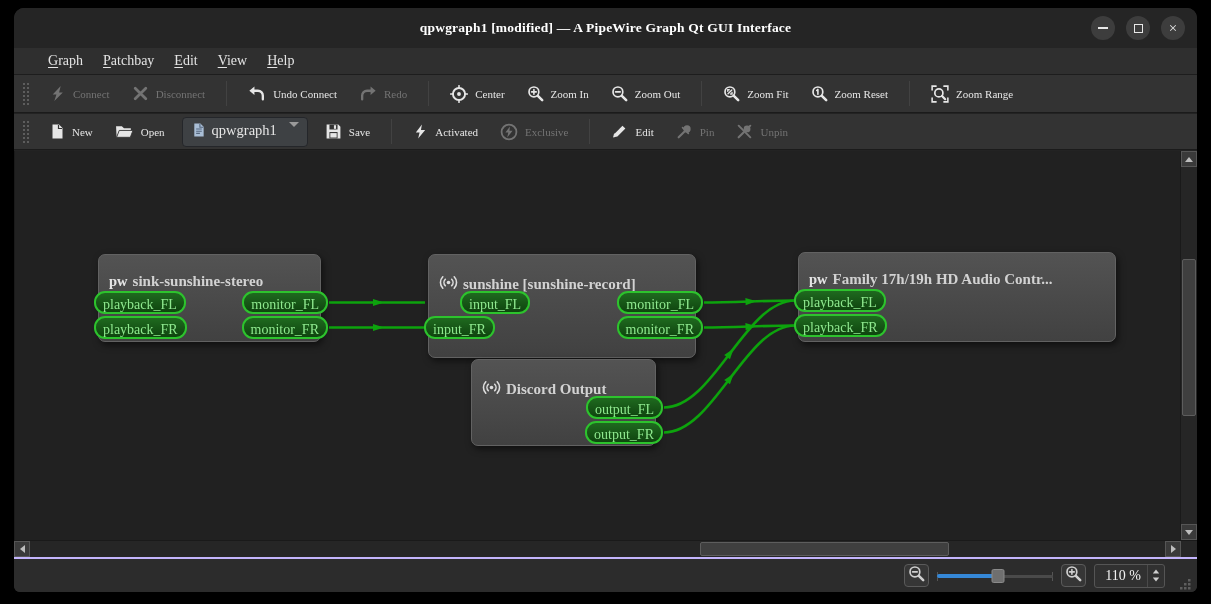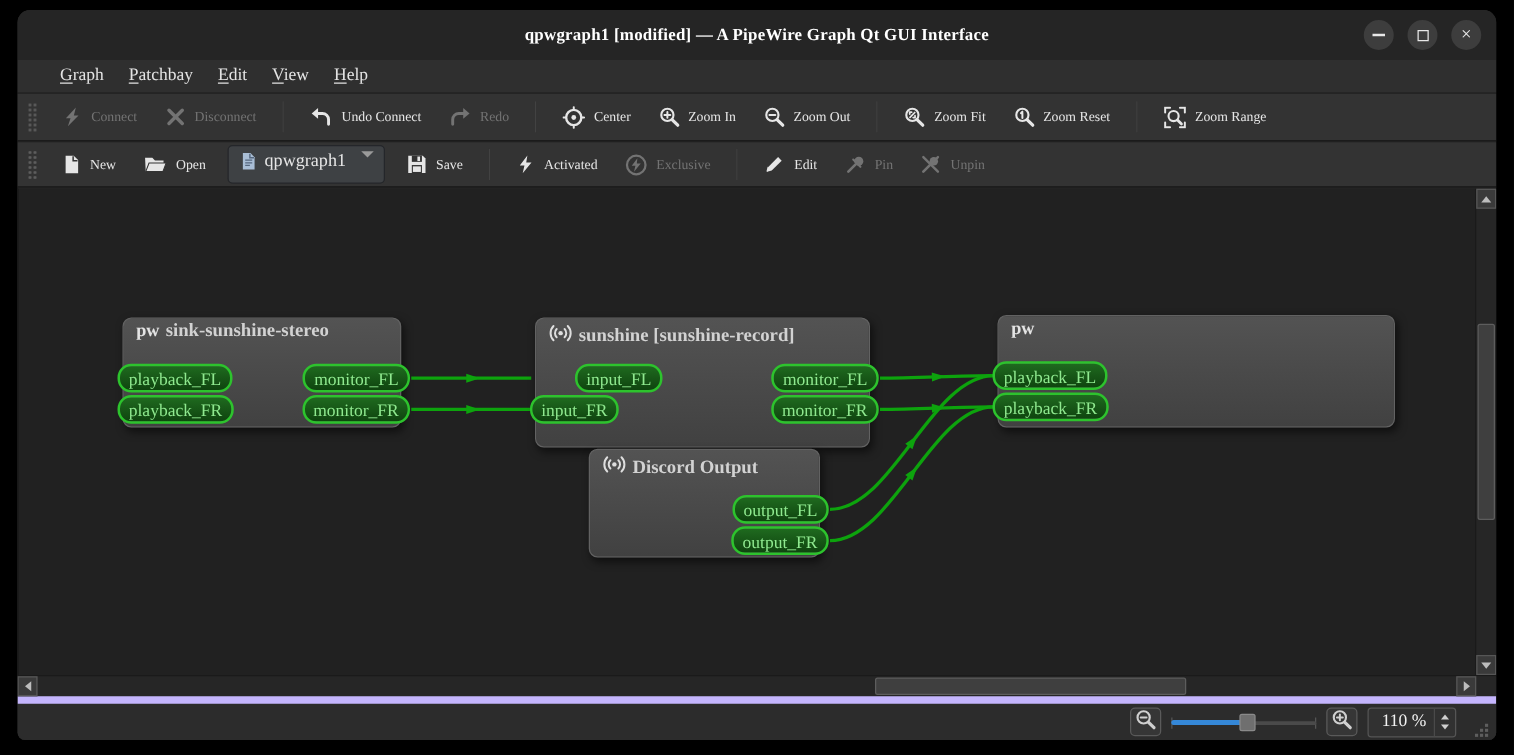--- a/index.html
+++ b/index.html
@@ -42,21 +42,21 @@
            border-radius:4px; padding:4px 8px; color:#e6e6e6; font-size:14.5px; margin:0 4px; }
   .combo .arrow { width:0; height:0; border-left:5px solid transparent; border-right:5px solid transparent;
                   border-top:5px solid #9a9a9a; margin-left:6px; }
 
   
   .center-area { flex:1 1 auto; display:flex; min-height:0; }
   .canvas { position:relative; flex:1 1 auto; background:#212121; overflow:hidden; border-left:1px solid #1a1a1a; }
   #wires { position:absolute; left:0; top:0; }
   .node { position:absolute; background:linear-gradient(#535353,#414141); border:1px solid #626262;
           border-radius:7px; box-shadow:2px 3px 7px rgba(0,0,0,.55); }
-  .node-title { display:flex; align-items:center; gap:5px; padding:2px 10px 0 10px;
+  .node-title { display:flex; align-items:center; gap:5px; padding:18px 10px 0 10px;
                 color:#d2d2d2; font-weight:bold; font-size:15px; white-space:nowrap; overflow:hidden; }
   .pw-glyph { font-weight:700; font-size:14.5px; color:#e4e4e4; line-height:1; transform:translateY(-1px); }
   .port { position:absolute; height:23px; line-height:18px; padding:3px 7px; font-size:14px;
           color:#8fe98f; background:linear-gradient(#1f6a1f,#0f440f); border:2px solid #2dc32d;
           border-radius:11px; white-space:nowrap; }
 
   
   .vscroll { flex:0 0 16px; background:#262626; border-left:1px solid #1a1a1a; display:flex; flex-direction:column; }
   .hscroll-row { flex:0 0 16px; display:flex; background:#262626; border-top:1px solid #1a1a1a; }
   .hscroll { flex:1 1 auto; position:relative; display:flex; }
@@ -65,21 +65,21 @@
   .sb-track { position:relative; flex:1 1 auto; }
   .sb-handle { position:absolute; background:#3f3f3f; border:1px solid #5d5d5d; border-radius:2px; }
   .tri { width:0; height:0; }
   .tri.up { border-left:4px solid transparent; border-right:4px solid transparent; border-bottom:5px solid #bdbdbd; }
   .tri.down { border-left:4px solid transparent; border-right:4px solid transparent; border-top:5px solid #bdbdbd; }
   .tri.left { border-top:4px solid transparent; border-bottom:4px solid transparent; border-right:5px solid #bdbdbd; }
   .tri.right { border-top:4px solid transparent; border-bottom:4px solid transparent; border-left:5px solid #bdbdbd; }
   .sb-corner { flex:0 0 16px; background:#262626; }
 
   
-  .statusbar { flex:0 0 35px; background:#2c2c2c; border-top:6px solid #c4b5fd;
+  .statusbar { flex:0 0 35px; background:#2c2c2c; border-top:2px solid #c4b5fd;
                display:flex; align-items:center; justify-content:flex-end; padding-right:4px; gap:8px; }
   .mini-btn { width:25px; height:23px; background:#363636; border:1px solid #5a5a5a; border-radius:4px;
               color:#cfcfcf; display:flex; align-items:center; justify-content:center; }
   .zslider { position:relative; width:116px; height:20px; }
   .zslider .groove { position:absolute; left:0; right:0; top:9px; height:3px; background:#4a4a4a; border-radius:2px; }
   .zslider .fill { position:absolute; left:0; width:52%; top:8px; height:4px; background:#3588d8; border-radius:2px; }
   .zslider .tick { position:absolute; top:6px; width:1px; height:9px; background:#555; }
   .zslider .handle { position:absolute; left:52%; top:3px; width:13px; height:14px;
                      background:#6f6f6f; border:1px solid #8a8a8a; border-radius:2px; transform:translateX(-50%); }
   .spinbox { display:flex; align-items:center; height:24px; background:#313131; border:1px solid #555;
@@ -351,20 +351,21 @@
               <span>sunshine [sunshine-record]</span>
             </div>
             <div class="port" style="left: -5px; top: 36px; margin-left: 36px;">input_FL</div>
             <div class="port" style="left: -5px; top: 61px;">input_FR</div>
             <div class="port" style="right: -8px; top: 36px;">monitor_FL</div>
             <div class="port" style="right: -8px; top: 61px;">monitor_FR</div>
           </div>
           <div class="node" style="left: 783px; top: 101px; width: 318px; height: 90px;">
             <div class="node-title">
               <span><span class="pw-glyph">pw</span></span>
+              <span>Family 17h/19h HD Audio Contr...</span>
             </div>
             <div class="port" style="left: -5px; top: 36px;">playback_FL</div>
             <div class="port" style="left: -5px; top: 61px;">playback_FR</div>
           </div>
           <div class="node" style="left: 456px; top: 208px; width: 185px; height: 87px;">
             <div class="node-title">
               <span><svg width="19" height="19" viewBox="0 0 18 18">
                   <circle cx="9" cy="9" r="1.7" fill="#dedede"></circle>
                   <path d="M6,5.9 a4.4,4.4 0 0 0 0,6.2 M3.6,3.6 a7.7,7.7 0 0 0 0,10.8 M12,5.9 a4.4,4.4 0 0 1 0,6.2 M14.4,3.6 a7.7,7.7 0 0 1 0,10.8" stroke="#dedede" stroke-width="1.5" fill="none" stroke-linecap="round"></path>
                 </svg></span>

